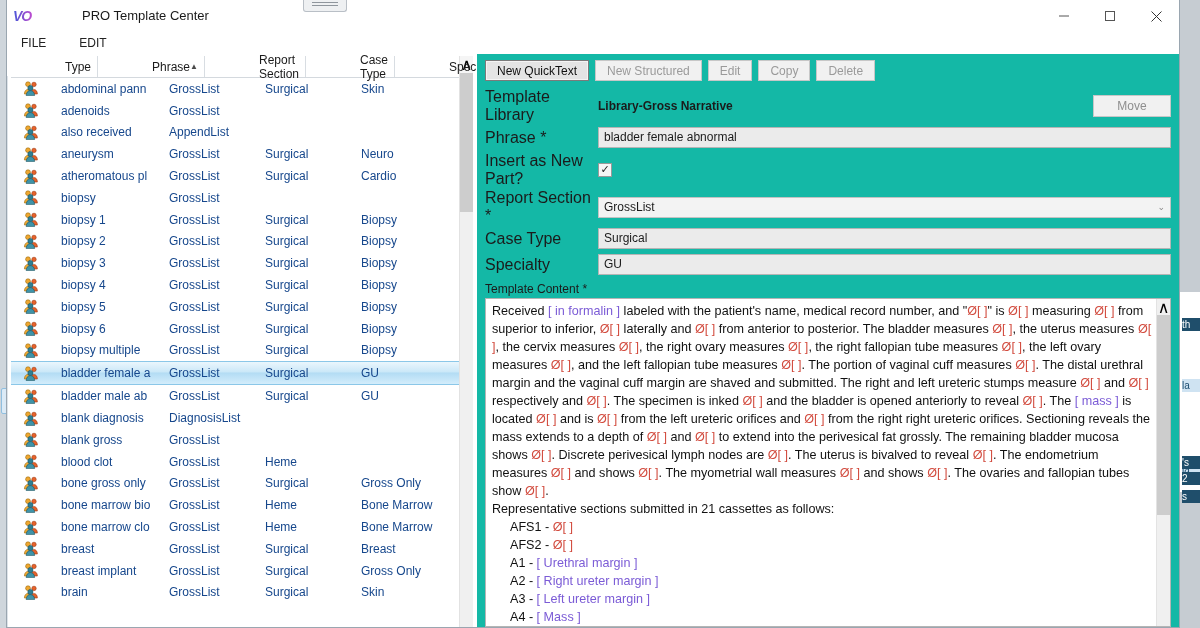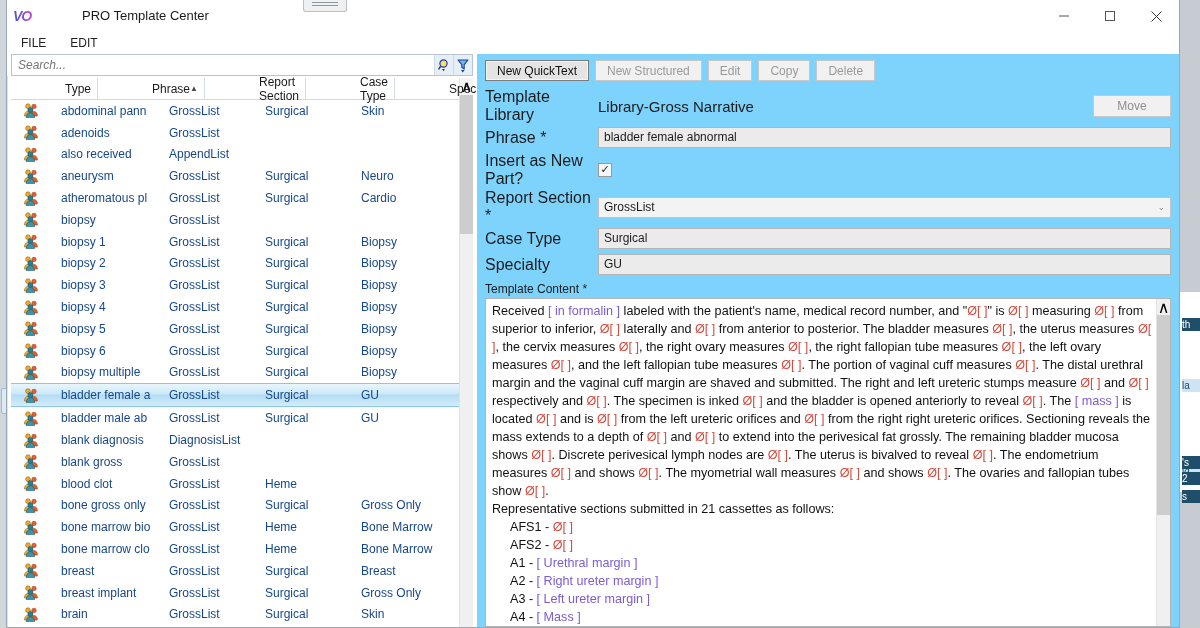--- a/index.html
+++ b/index.html
@@ -68,21 +68,21 @@
   }
   #drag-pill:before { top:6px; }
   #drag-pill:after  { top:9px; }
   #wincontrols { position:absolute; right:0; top:0; height:32px; display:flex; }
   .wc { width:46px; height:32px; display:flex; align-items:center; justify-content:center; }
   .wc svg { display:block; }
 
   
   #menubar {
     height:22px; flex:0 0 22px; display:flex; align-items:center;
-    font-size:12px; color:#222; padding-left:10px; gap:16px;
+    font-size:12px; color:#222; padding-left:10px; gap:25px;
     background:#ffffff;
   }
   .menu-item { padding:2px 4px; }
 
   
   #body { flex:1 1 auto; display:flex; min-height:0; }
 
   
   #left {
     width:470px; flex:0 0 470px; display:flex; flex-direction:column;
@@ -150,39 +150,39 @@
   #gs-thumb {
     position:absolute; left:0; right:0; top:0; height:139px; background:#cdcdcd;
   }
   #left-edge-line {
     position:absolute; left:0; top:22px; bottom:0; width:1px; background:#dde3e9;
   }
 
   
   #right {
     flex:1 1 auto; min-width:0; display:flex; flex-direction:column;
-    padding:6px 0 0 8px; background:#7dd3fc; position:relative;
+    padding:6px 0 0 8px; background:#14b8a6; position:relative;
   }
   #toolbar { display:flex; gap:6px; margin-bottom:9px; }
   .tb-btn {
     height:21px; padding:0 11px; font-size:12px;
     background:#f1f1f1; border:1px solid #c7c7c7; color:#9a9a9a;
     display:flex; align-items:center; justify-content:center;
     font-family:"Liberation Sans", sans-serif;
   }
   .tb-btn.enabled {
     background:#e4e4e4; border:1px solid #7b7b7b; color:#111;
     box-shadow:inset 0 0 0 1px #f4f4f4;
   }
 
   .frow { display:flex; align-items:center; margin-bottom:5px; min-height:21px; }
   .flabel {
     width:113px; flex:0 0 113px; font-size:16px; color:#1b1b1b;
   }
-  .fvalue-plain { font-size:15px; color:#1b1b1b; }
+  .fvalue-plain { font-size:12px; color:#1b1b1b;font-weight:bold; }
   .finput {
     flex:1 1 auto; min-width:0; height:21px; line-height:19px;
     border:1px solid #b5b5b5; background:#ebebeb; color:#1b1b1b;
     font-size:12px; padding:0 5px; margin-right:8px;
   }
   .fselect {
     flex:1 1 auto; min-width:0; height:21px; line-height:19px;
     border:1px solid #c3c3c3; background:#f3f3f3; color:#1b1b1b;
     font-size:12px; padding:0 5px; margin-right:8px;
     display:flex; align-items:center;
@@ -269,36 +269,20 @@
   <div id="menubar">
     <div class="menu-item">FILE</div>
     <div class="menu-item">EDIT</div>
   </div>
 
   <div id="body">
 
     <div id="left">
       <div id="left-edge-line"></div>
 
-      <div id="searchbar">
-        <input id="search-input" type="text" placeholder="Search..." style="">
-        <div class="sb-btn">
-          <svg width="15" height="15" viewBox="0 0 15 15">
-            <circle cx="6.5" cy="5.5" r="3.6" fill="#ffe066" stroke="#1f3f9e" stroke-width="1.2"></circle>
-            <line x1="3.6" y1="8.4" x2="1.6" y2="11.4" stroke="#1f3f9e" stroke-width="1.6"></line>
-            <path d="M5 11 l3 0 l-1.5 2.2 z" fill="#1f3f9e"></path>
-          </svg>
-        </div>
-        <div class="sb-btn">
-          <svg width="15" height="15" viewBox="0 0 15 15">
-            <path d="M2 2 L12 2 L8.2 6.6 L8.2 11 L5.8 9.2 L5.8 6.6 Z" fill="#6fb8e8" stroke="#1f3f9e" stroke-width="1.1" stroke-linejoin="round"></path>
-            <path d="M5 12 l3.6 0 l-1.8 2.4 z" fill="#1f3f9e"></path>
-          </svg>
-        </div>
-      </div>
 
       <div id="table-wrap">
         <div id="table">
           <div id="thead">
             <div class="th c-type">Type</div>
             <div class="th c-phrase">
               <span>Phrase</span>
               <span class="sortarrow">▲</span>
             </div>
             <div class="th c-section">Report Section</div>

